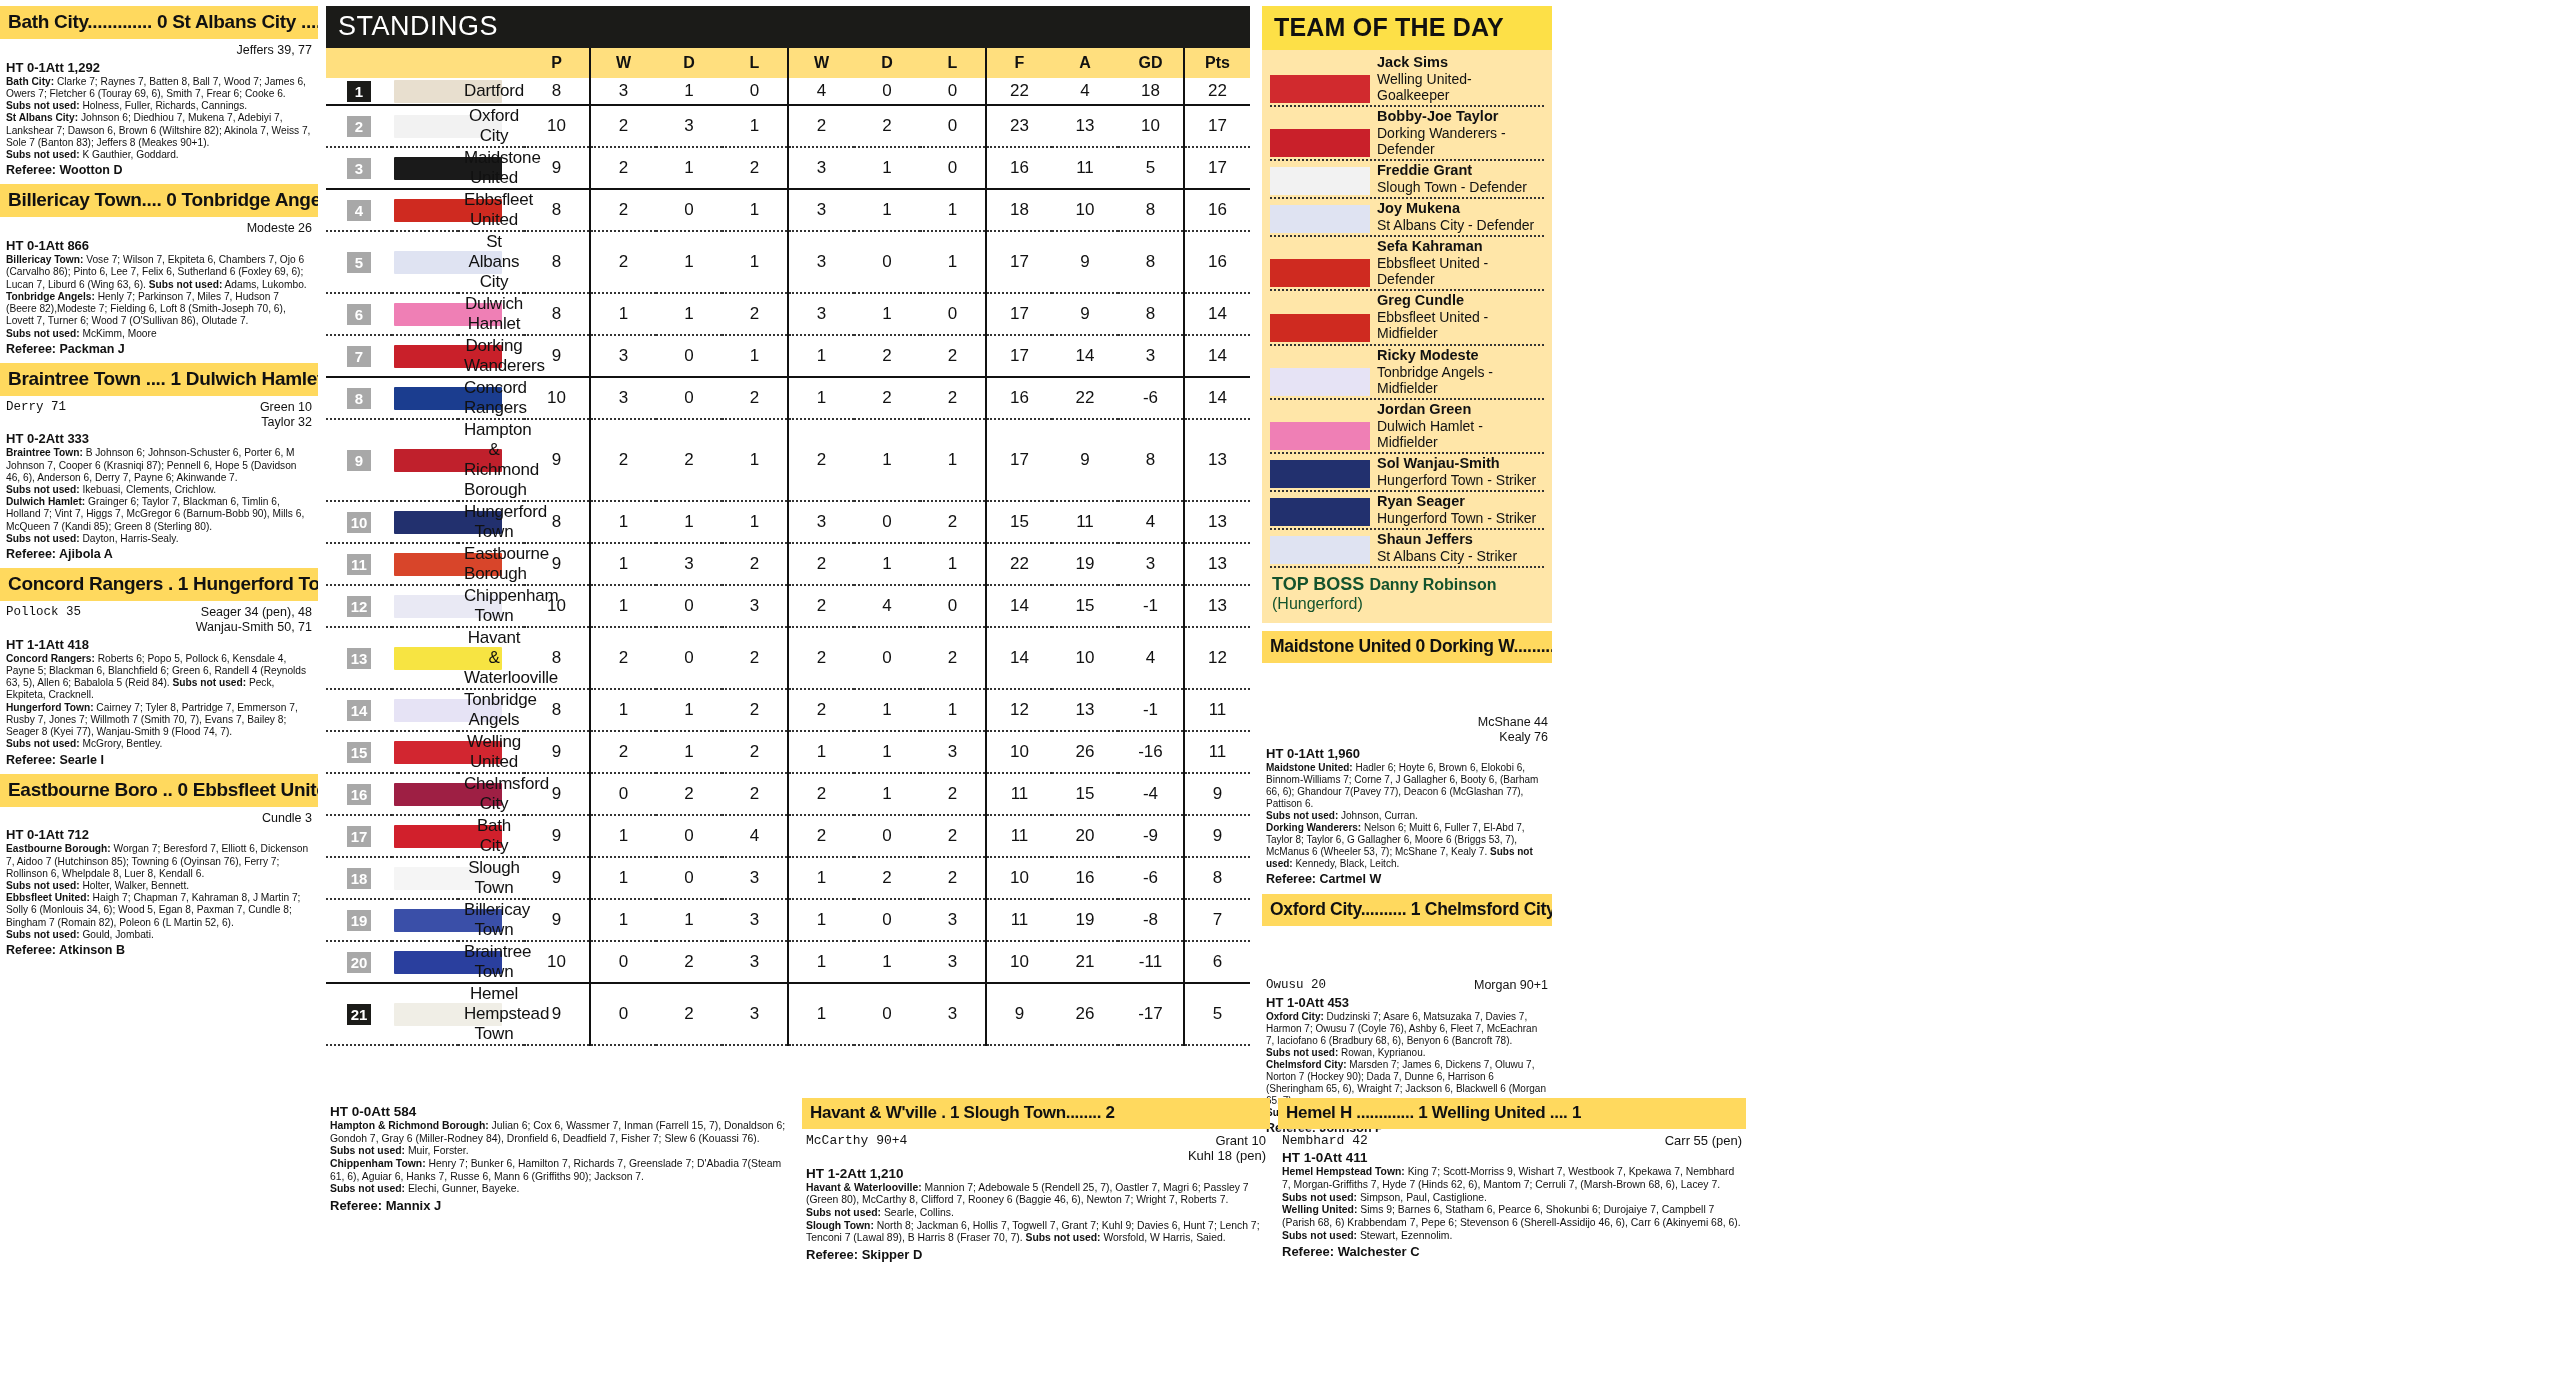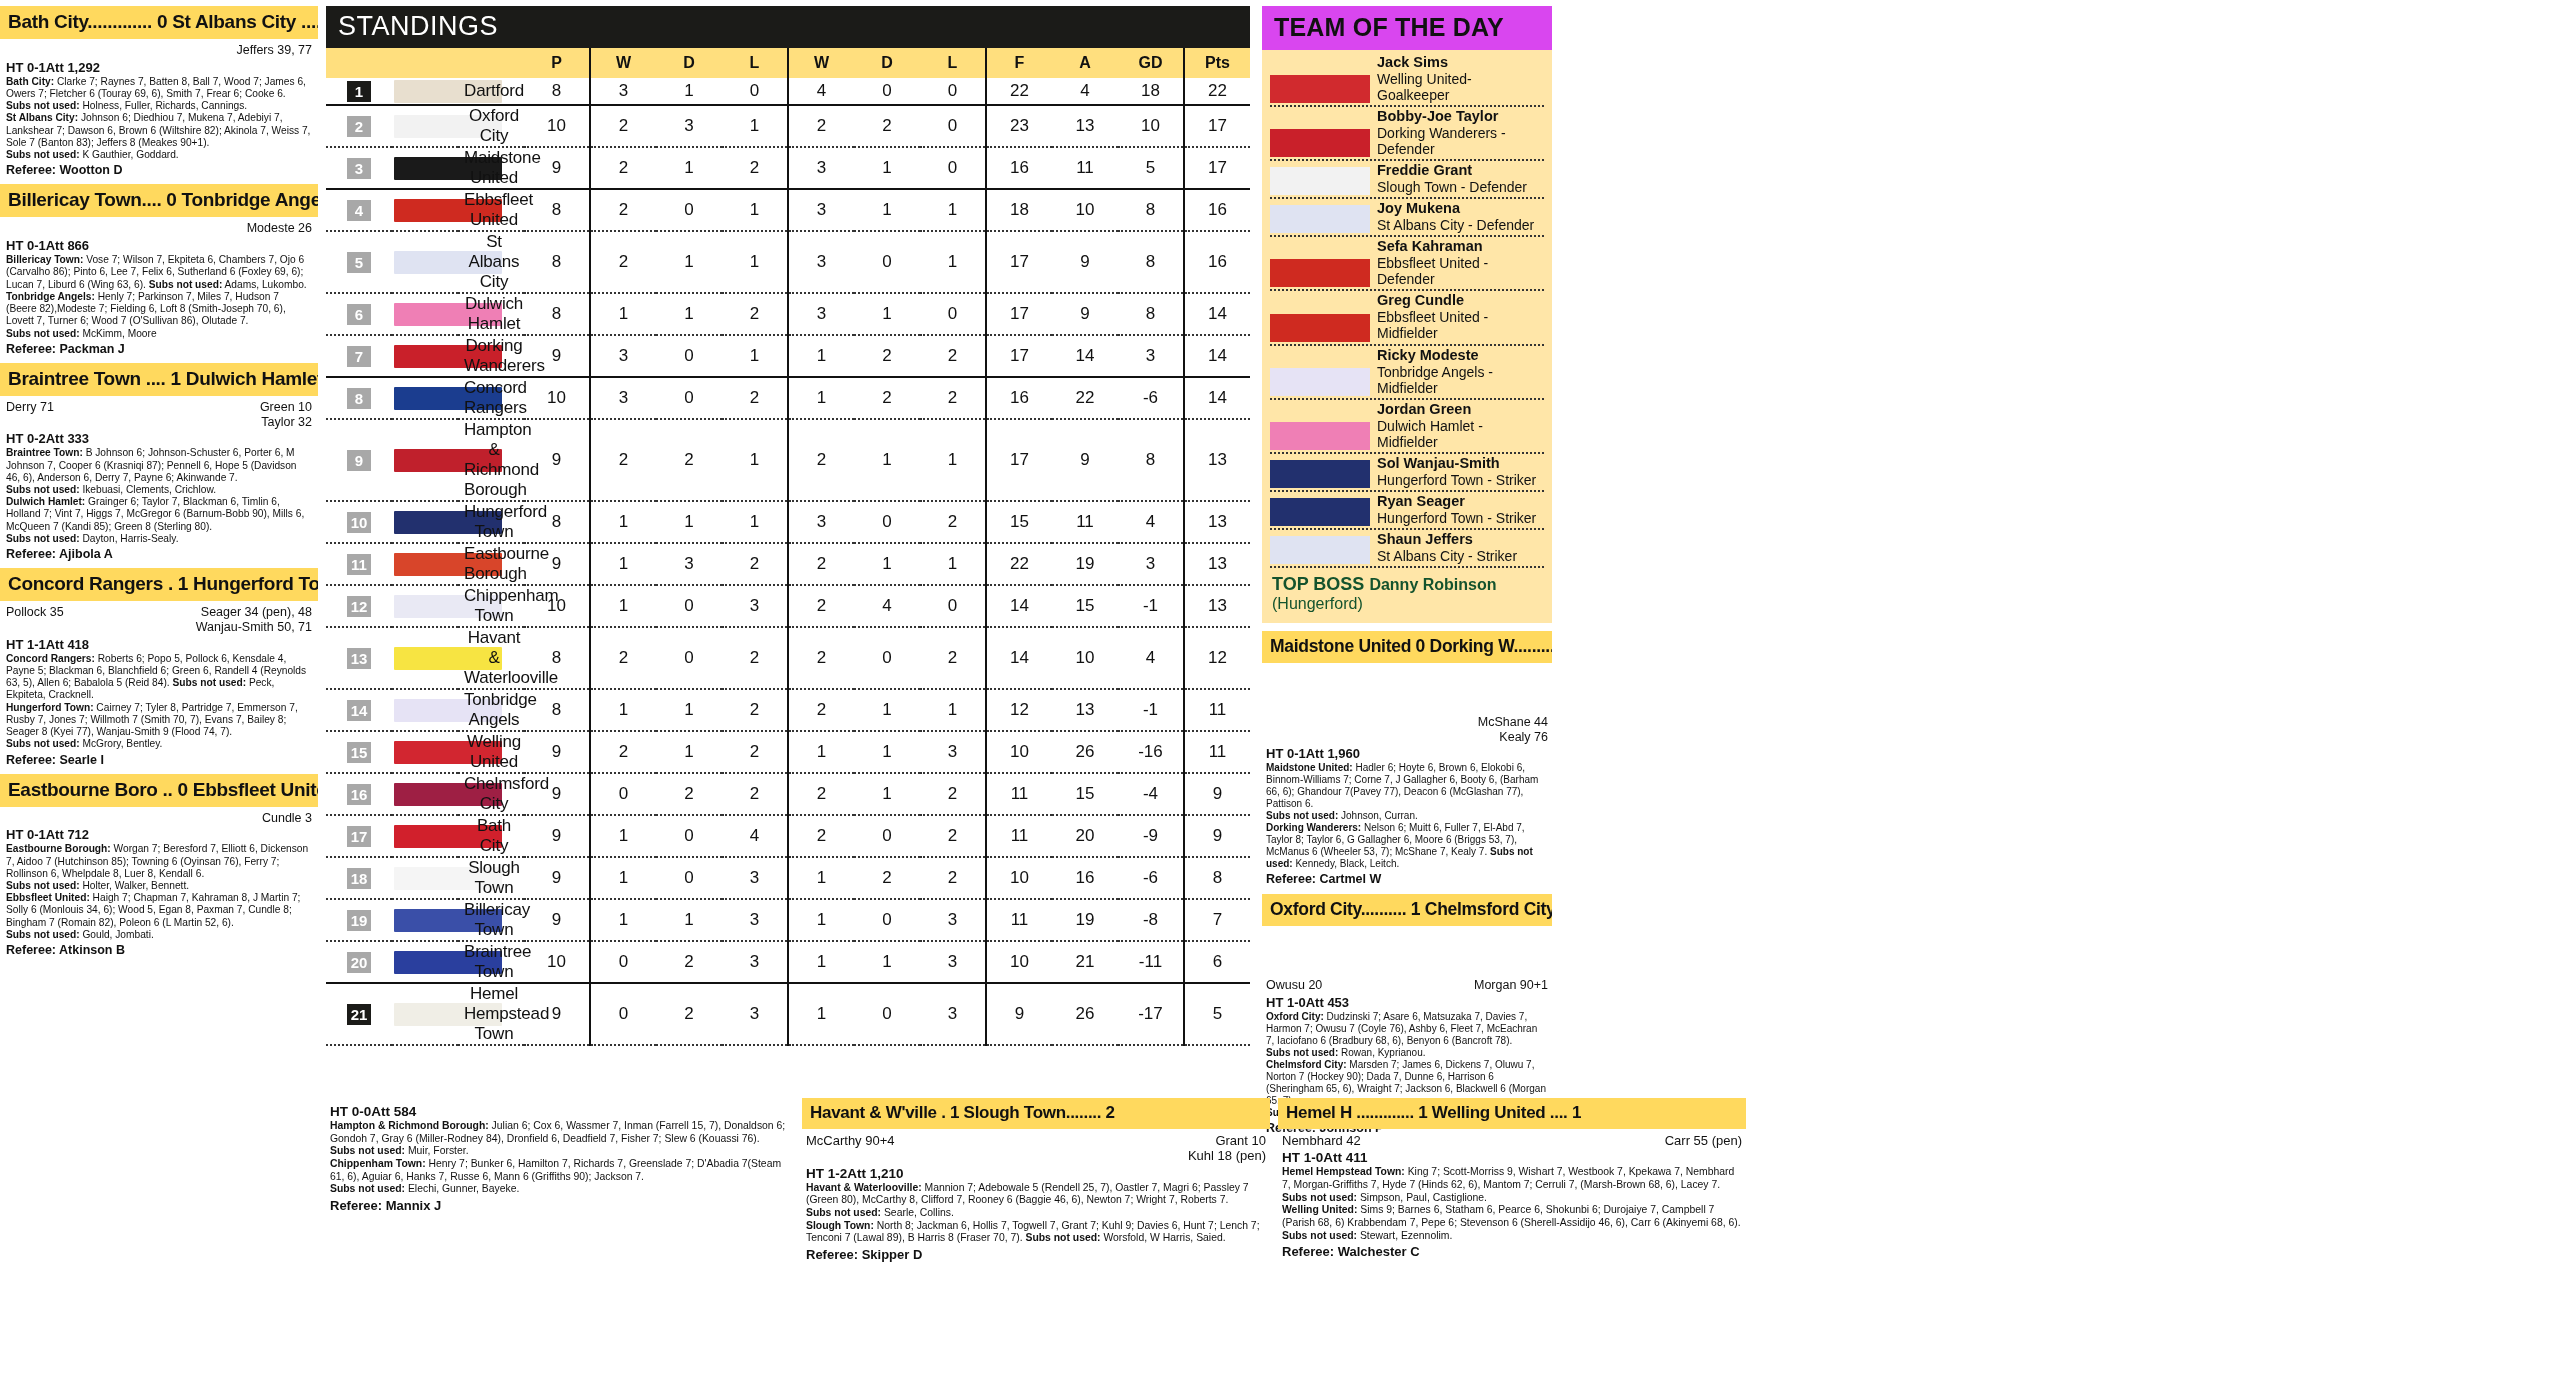--- a/index.html
+++ b/index.html
@@ -21,21 +21,21 @@
     padding: 6px 10px 7px 14px;
     white-space: nowrap;
     overflow: hidden;
   }
   .mr-body { padding: 4px 10px 2px 4px; }
   .mr-scorers {
     display: flex; justify-content: space-between;
     font-size: 17px; line-height: 1.18; color: #111;
     margin-bottom: 2px;
   }
-  .mr-scorers .home { text-align: center; }
+  .mr-scorers .home { text-align: center; font-family: Liberation Mono, monospace; }
   .mr-scorers .away { text-align: right; }
   .mr-htline {
     display: flex; justify-content: flex-start;
     font-weight: bold; font-size: 18px; color: #111;
     margin-top: 2px;
   }
   .mr-lineups { font-size: 14.5px; line-height: 1.22; color: #111; margin-top: 1px; }
   .mr-lineups b { font-weight: bold; }
   .mr-ref { font-weight: bold; font-size: 17px; margin-top: 2px; color:#111; }
 
@@ -79,21 +79,21 @@
     background: #ddd; display: block; margin: 0 auto;
     background-size: cover;
   }
   .vl { border-left: 2px solid #111; }
   tr.solid-under td { border-bottom: 2.5px solid #111; }
   tr.dash-under td { border-bottom: 2.5px dotted #333; }
 
   
   .col-right { width: 300px; flex: 0 0 300px; padding: 6px 6px 0 4px; }
   .totd-head {
-    background: #d946ef; color: #111;
+    background: #fde047; color: #111;
     font-weight: bold; font-size: 25px; letter-spacing: 0.2px;
     padding: 7px 0 8px 12px;
   }
   .totd-body { background: #ffe6a8; padding: 3px 8px 6px 8px; }
   .totd-row { display: flex; align-items: flex-end; padding: 2px 0 2px 0;
               border-bottom: 2.5px dotted #333; }
   .totd-row:last-of-type { border-bottom: 2.5px dotted #333; }
   .totd-crest { width: 100px; height: 28px; flex: 0 0 100px; background:#ccc; margin-right: 7px; }
   .totd-name { font-weight: bold; font-size: 14.5px; color:#111; line-height:1.1; }
   .totd-meta { font-size: 14px; color:#111; line-height:1.15; }

